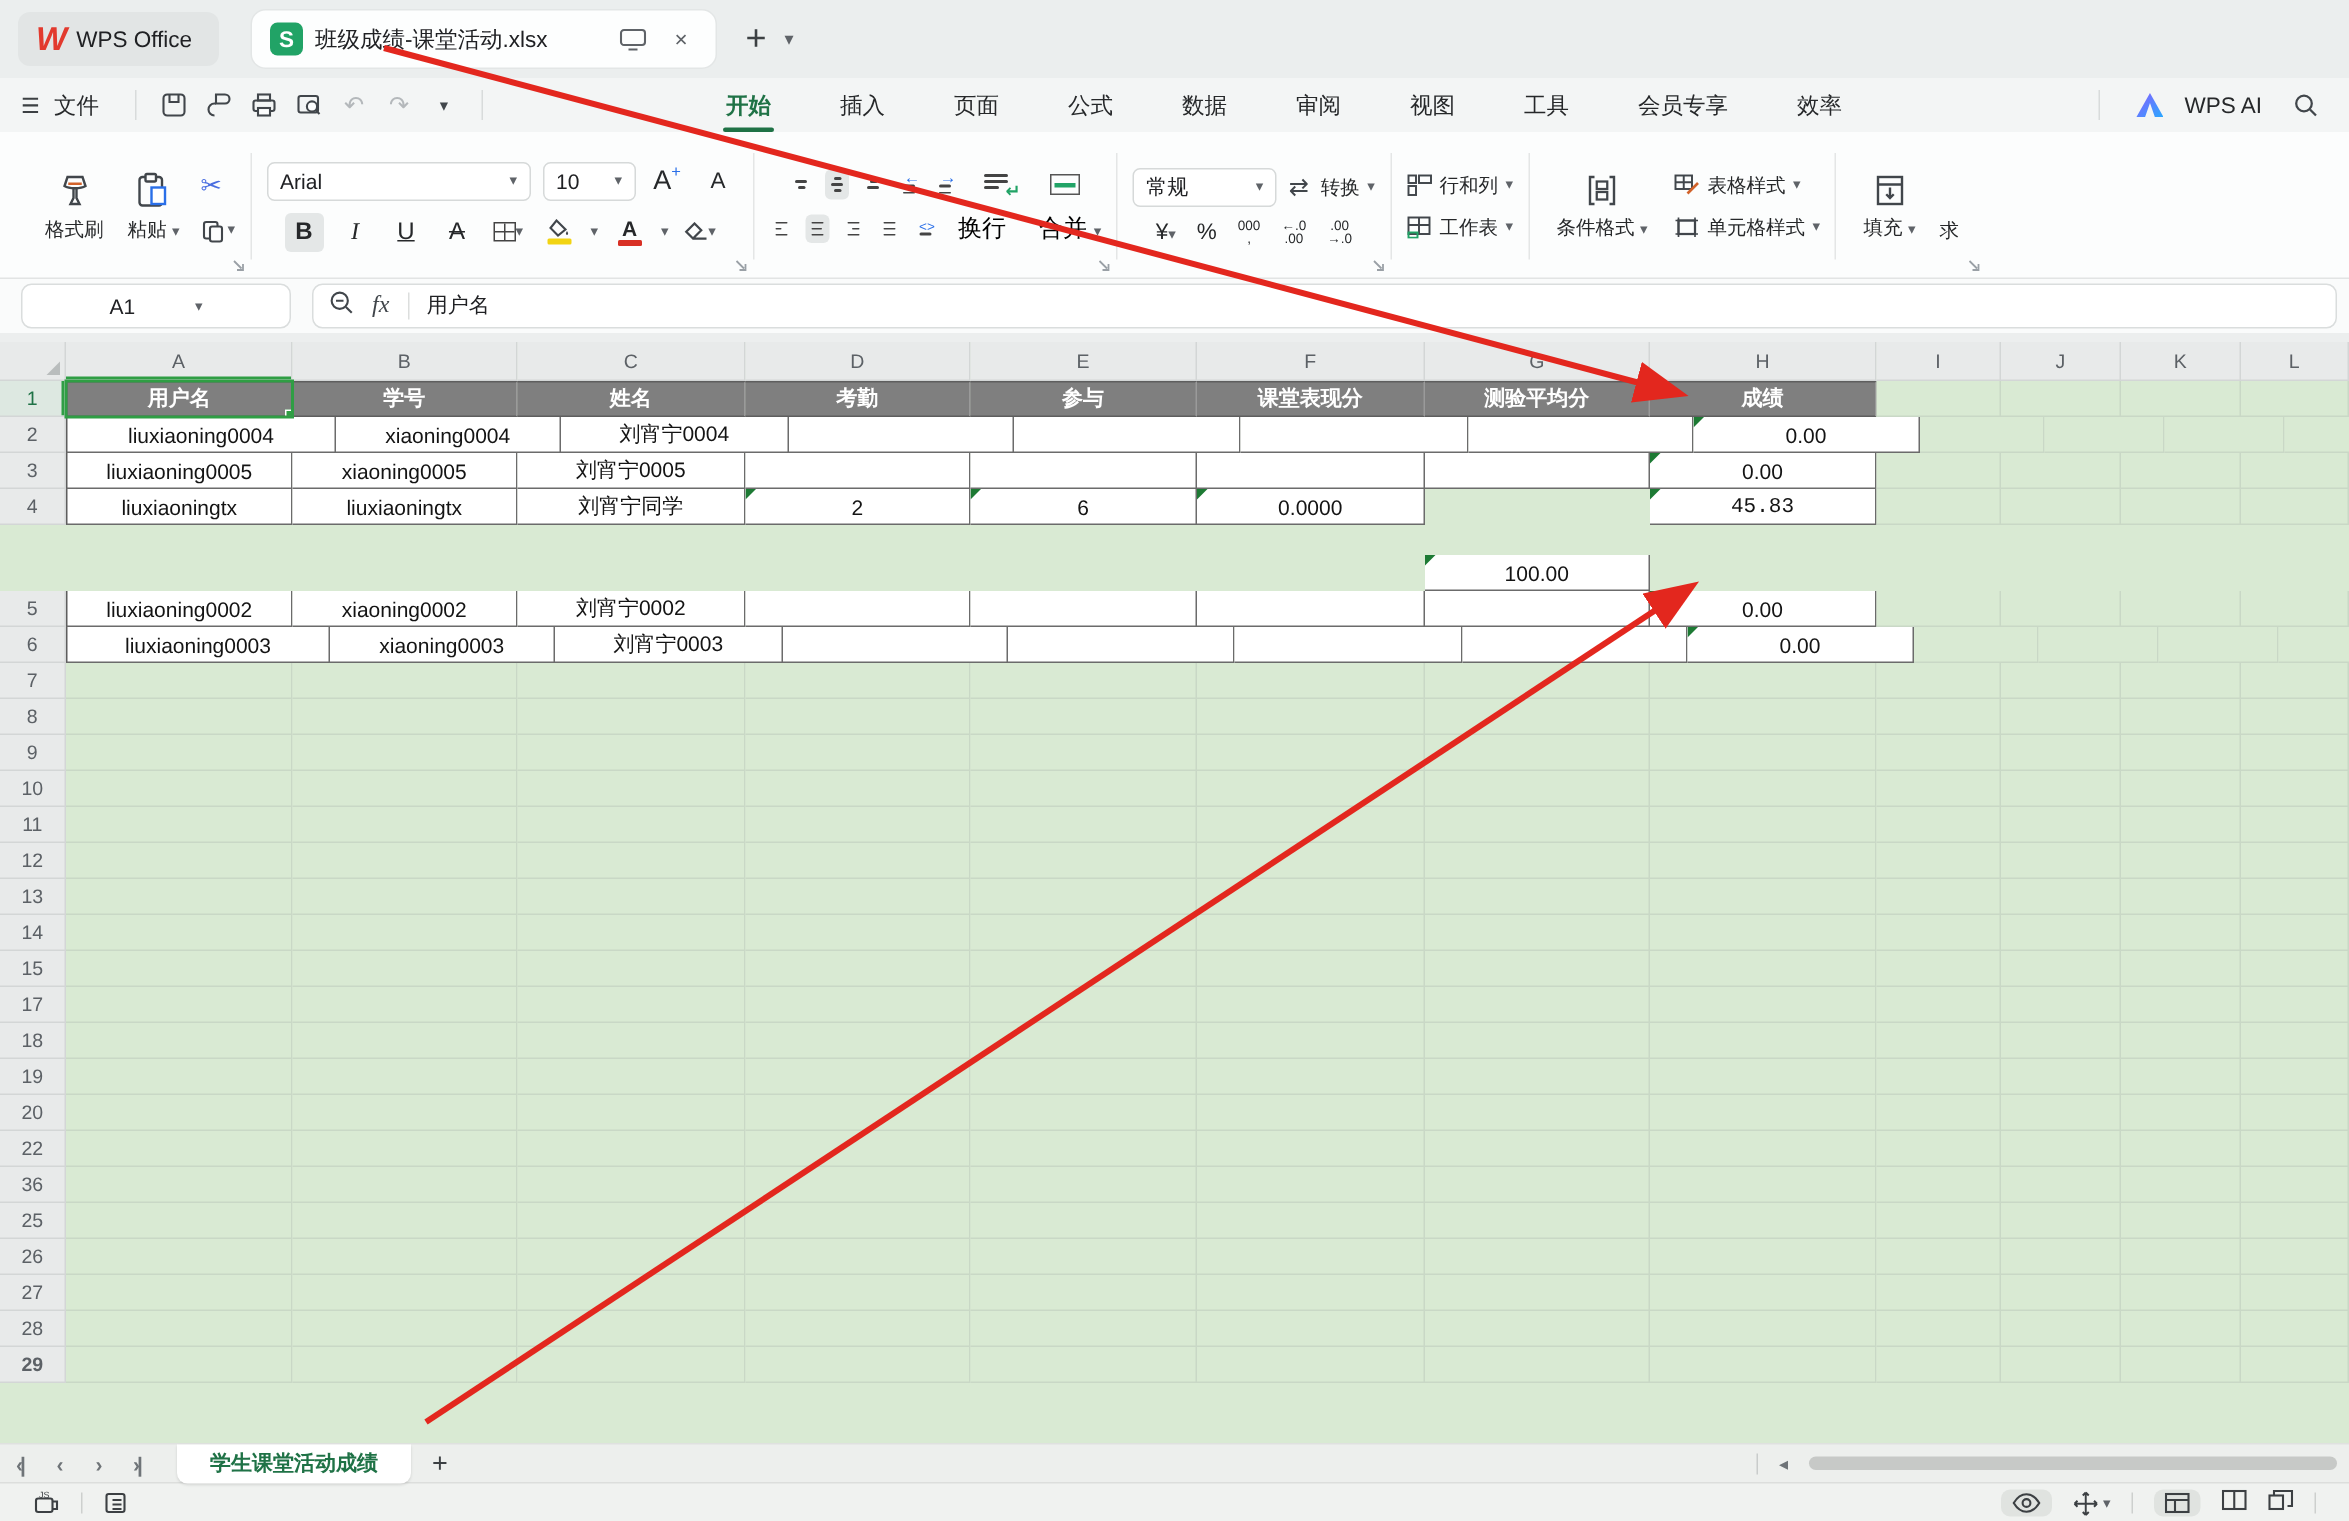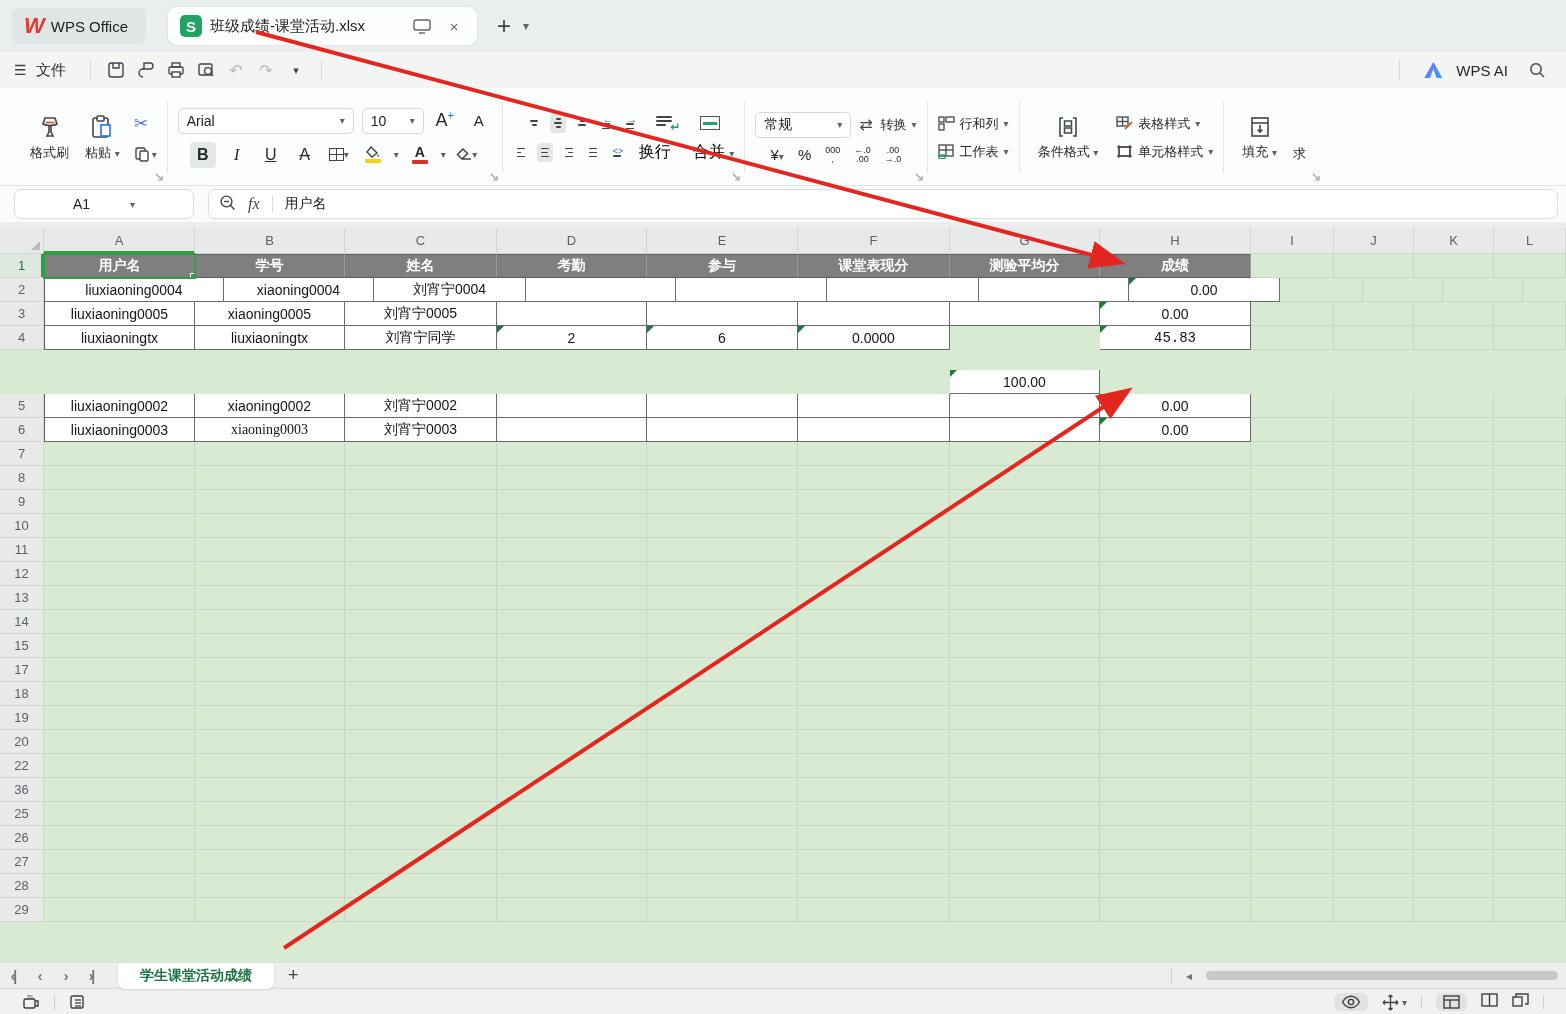--- a/index.html
+++ b/index.html
@@ -198,20 +198,32 @@
       <svg width="18" height="18" viewBox="0 0 18 18">
           <rect x="2" y="3" width="13" height="11" rx="1.5" fill="none" stroke="#41464b" stroke-width="1.4"></rect>
           <circle cx="11" cy="10" r="3.4" fill="#fcfdfd" stroke="#41464b" stroke-width="1.4"></circle>
           <line x1="13.5" y1="12.5" x2="16" y2="15" stroke="#41464b" stroke-width="1.4"></line>
         </svg>
     </span>
     <span class="qicon grayed">↶</span>
     <span class="qicon grayed">↷</span>
     <span class="qicon" style="font-size:11px">▾</span>
     <span class="mdiv"></span>
+    <div class="menu-items" id="menu-items">
+        <div class="menu-item active">开始</div>
+        <div class="menu-item">插入</div>
+        <div class="menu-item">页面</div>
+        <div class="menu-item">公式</div>
+        <div class="menu-item">数据</div>
+        <div class="menu-item">审阅</div>
+        <div class="menu-item">视图</div>
+        <div class="menu-item">工具</div>
+        <div class="menu-item">会员专享</div>
+        <div class="menu-item">效率</div>
+      </div>
     <div class="menubar-right">
       <span class="mdiv"></span>
       <span class="ai-logo"></span>
       <span class="ai-label">WPS AI</span>
       <span class="qicon">
         <svg width="18" height="18" viewBox="0 0 18 18">
             <circle cx="8" cy="8" r="5.2" fill="none" stroke="#41464b" stroke-width="1.5"></circle>
             <line x1="12" y1="12" x2="16" y2="16" stroke="#41464b" stroke-width="1.5"></line>
           </svg>
       </span>
@@ -675,24 +687,24 @@
           <span>0.00</span>
           <span class="tri"></span>
         </div>
         <div class="g-cell c-green" style="width: 83px;"></div>
         <div class="g-cell c-green" style="width: 80px;"></div>
         <div class="g-cell c-green" style="width: 80px;"></div>
         <div class="g-cell c-green" style="width: 72px;"></div>
       </div>
       <div class="g-row">
         <div class="g-cell g-rownum" style="width: 44px;">6</div>
-        <div class="g-cell c-data c-left" style="width: 151px;">
+        <div class="g-cell c-data c-left" style="width: 176px;">
           <span>liuxiaoning0003</span>
         </div>
-        <div class="g-cell c-data" style="width: 150px; font-family: Liberation Serif, serif;">
+        <div class="g-cell c-data" style="width: 150px;">
           <span>xiaoning0003</span>
         </div>
         <div class="g-cell c-data" style="width: 152px;">
           <span>刘宵宁0003</span>
         </div>
         <div class="g-cell c-data" style="width: 150px;"></div>
         <div class="g-cell c-data" style="width: 151px;"></div>
         <div class="g-cell c-data" style="width: 152px;"></div>
         <div class="g-cell c-data" style="width: 150px;"></div>
         <div class="g-cell c-data" style="width: 151px;">
@@ -983,21 +995,21 @@
         <div class="g-cell c-green" style="width: 151px;"></div>
         <div class="g-cell c-green" style="width: 152px;"></div>
         <div class="g-cell c-green" style="width: 150px;"></div>
         <div class="g-cell c-green" style="width: 151px;"></div>
         <div class="g-cell c-green" style="width: 83px;"></div>
         <div class="g-cell c-green" style="width: 80px;"></div>
         <div class="g-cell c-green" style="width: 80px;"></div>
         <div class="g-cell c-green" style="width: 72px;"></div>
       </div>
       <div class="g-row">
-        <div class="g-cell g-rownum" style="width: 44px;">29</div>
+        <div class="g-cell g-rownum" style="width: 44px; font-weight: bold;">29</div>
         <div class="g-cell c-green" style="width: 151px;"></div>
         <div class="g-cell c-green" style="width: 150px;"></div>
         <div class="g-cell c-green" style="width: 152px;"></div>
         <div class="g-cell c-green" style="width: 150px;"></div>
         <div class="g-cell c-green" style="width: 151px;"></div>
         <div class="g-cell c-green" style="width: 152px;"></div>
         <div class="g-cell c-green" style="width: 150px;"></div>
         <div class="g-cell c-green" style="width: 151px;"></div>
         <div class="g-cell c-green" style="width: 83px;"></div>
         <div class="g-cell c-green" style="width: 80px;"></div>

